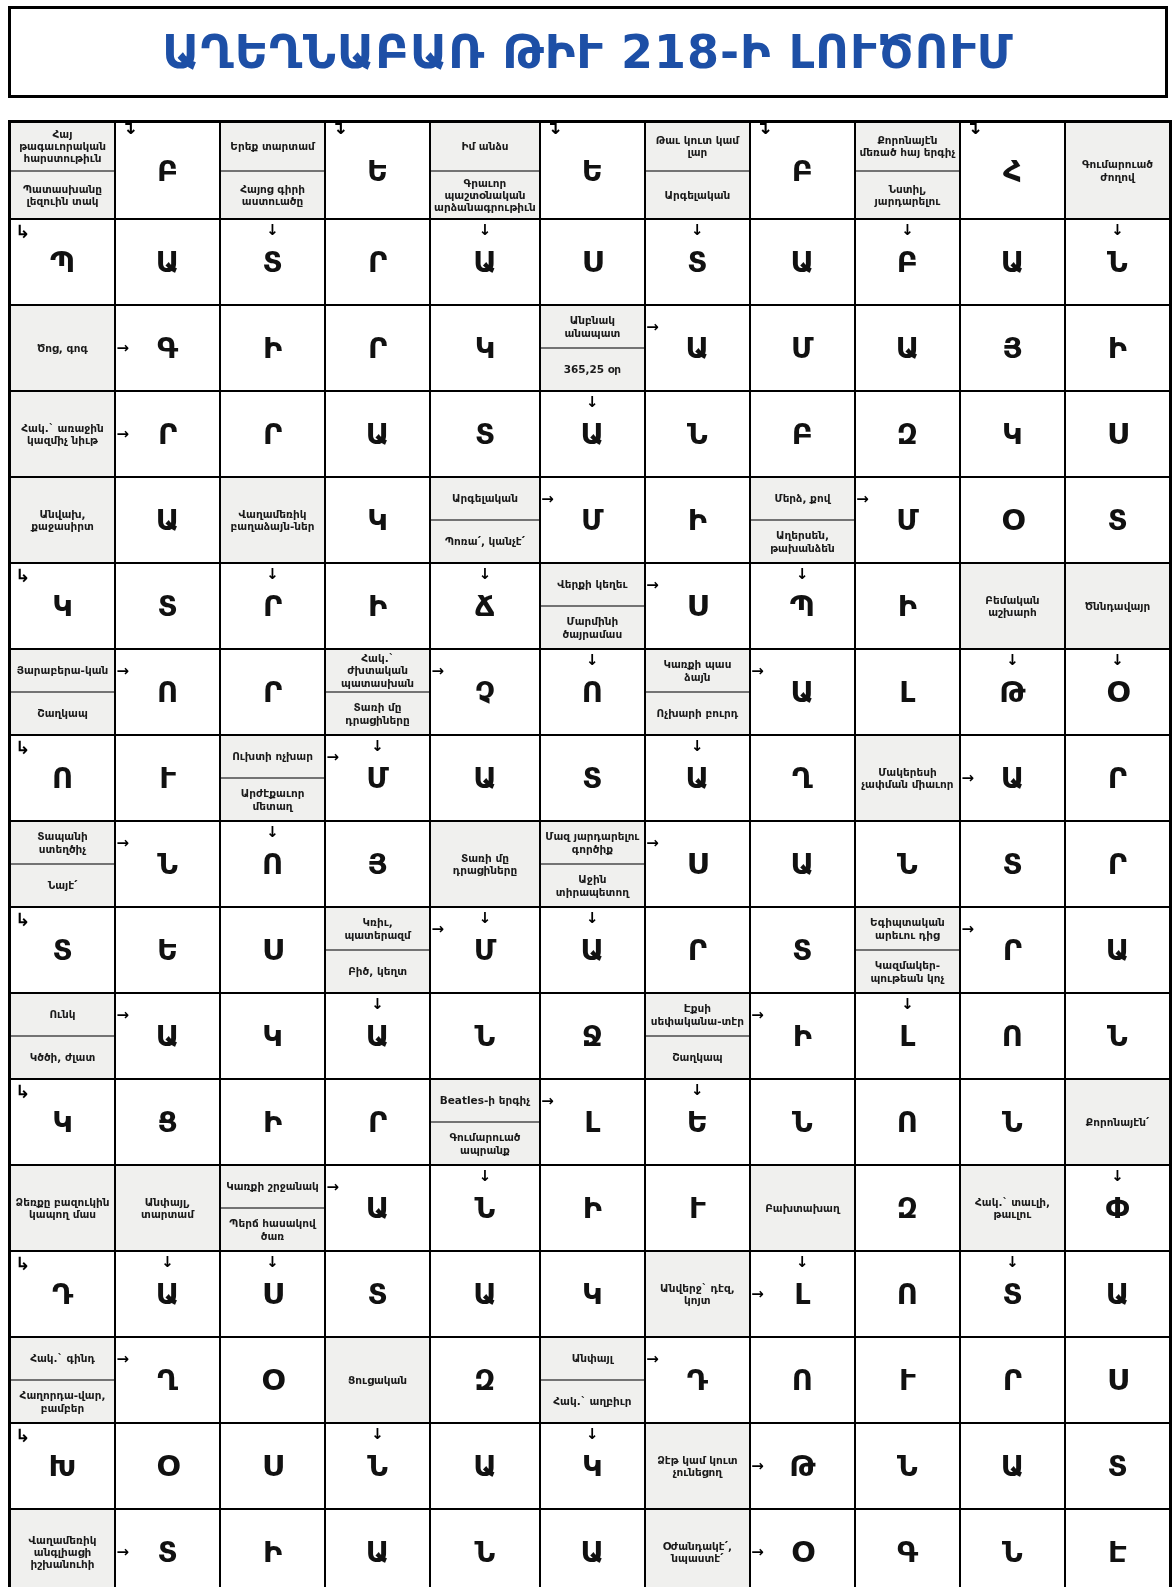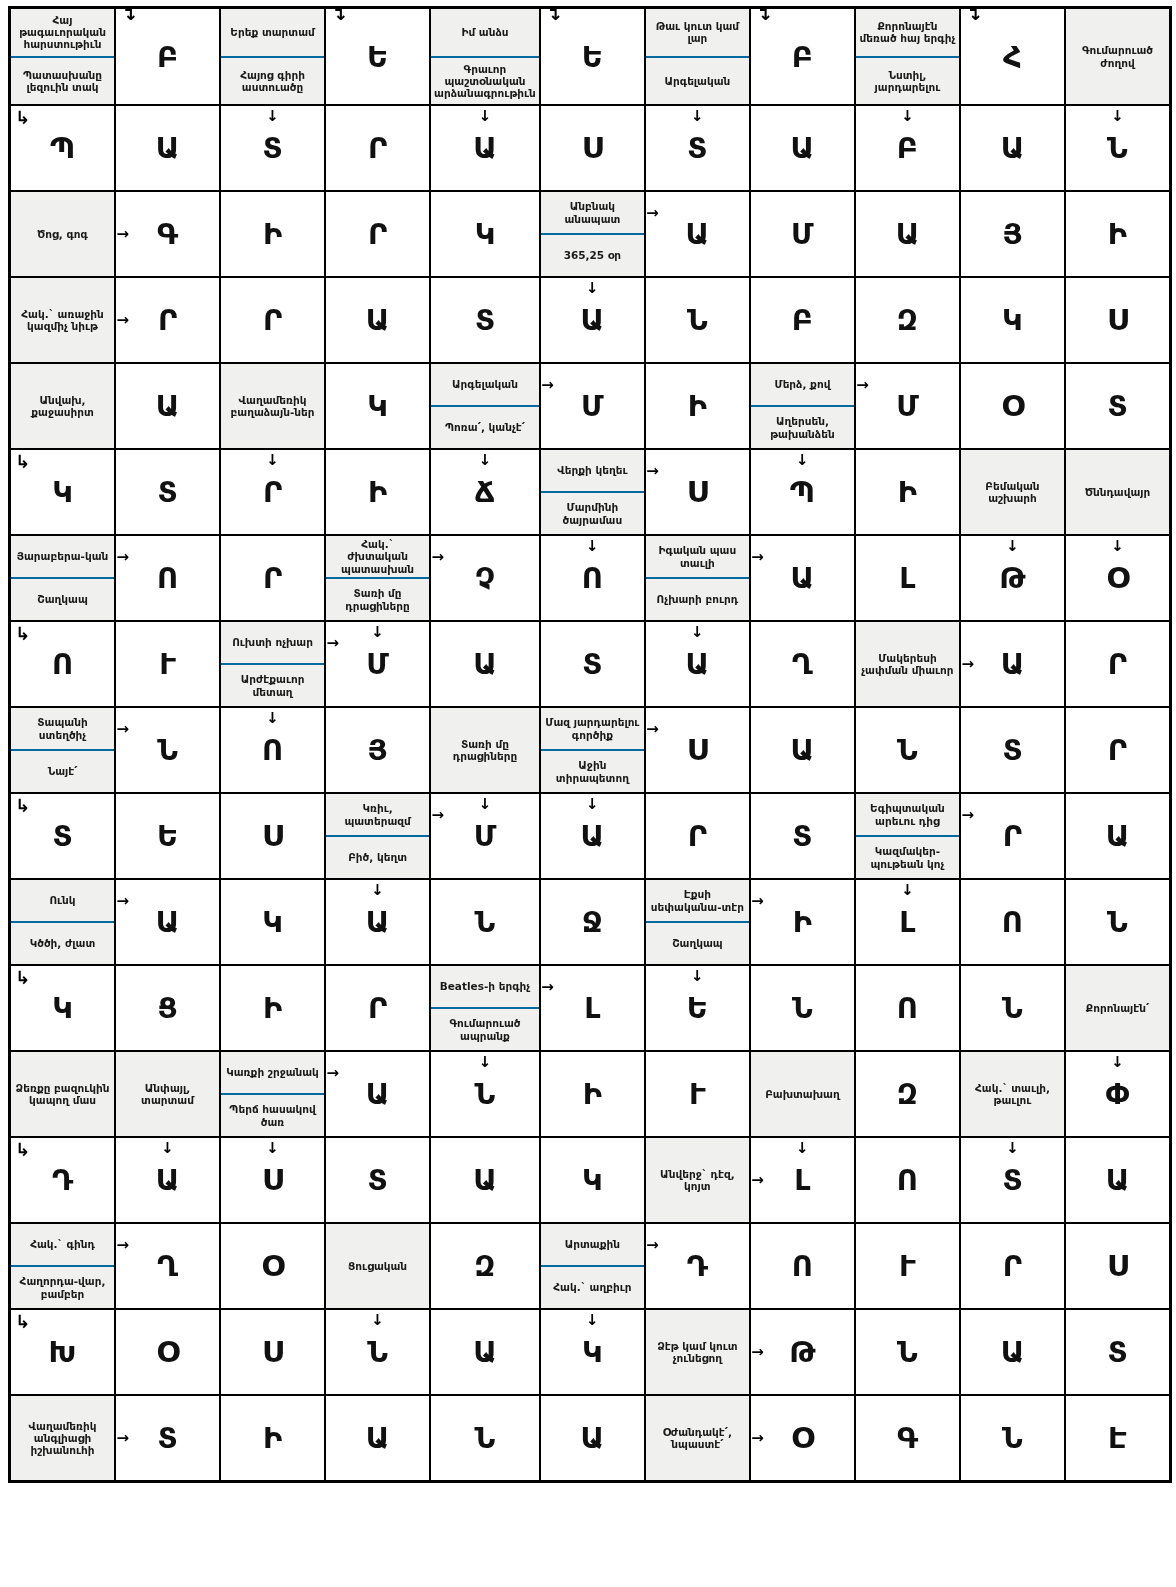--- a/index.html
+++ b/index.html
@@ -6,32 +6,35 @@
   body{width:1176px;font-family:"DejaVu Sans",sans-serif;color:#000;}
   .page{padding:6px 8px;}
   .title-box{border:3px solid #000;background:#fff;height:86px;display:flex;align-items:center;justify-content:center;margin-bottom:22px;}
   .title-box h1{margin:0;font-size:46px;font-weight:bold;color:#1d4fa6;letter-spacing:1px;white-space:nowrap;}
   .grid{display:grid;grid-template-columns:repeat(11,1fr);grid-template-rows:97px repeat(16,86px);width:1160px;border:2px solid #000;background:#fff;}
   .cell{border:1px solid #000;position:relative;box-sizing:border-box;background:#fff;}
   .cell.letter{display:flex;align-items:center;justify-content:center;}
   .cell.letter span{font-size:29px;font-weight:700;color:#111;}
   .cell.clue{display:flex;flex-direction:column;background:#f0f0ee;}
   .part{flex:1;display:flex;align-items:center;justify-content:center;position:relative;padding:1px 3px;text-align:center;}
-  .part + .part{border-top:2px solid #0369a1;}
+  .part + .part{border-top:2px solid #737373;}
   .ctext{font-size:10.5px;font-weight:700;line-height:1.15;color:#1a1a1a;}
   .arrow{position:absolute;font-weight:700;color:#000;z-index:6;pointer-events:none;}
   .a-r{right:-15px;top:50%;transform:translateY(-50%);font-size:15px;}
   .a-d{bottom:-21px;left:50%;transform:translateX(-50%);font-size:15px;}
   .a-br{top:-6px;right:-22px;font-size:18px;}
   .a-bb{bottom:-24px;left:4px;font-size:18px;}
 </style>
 </head>
 <body>
 
 <div class="page">
+  <div class="title-box">
+    <h1>ԱՂԵՂՆԱԲԱՌ ԹԻՒ 218-Ի ԼՈՒԾՈՒՄ</h1>
+  </div>
   <div class="grid" id="grid">
       <div class="cell clue">
         <div class="part">
           <span class="ctext">Հայ թագաւորական հարստութիւն</span>
           <span class="arrow a-br">↴</span>
         </div>
         <div class="part">
           <span class="ctext">Պատասխանը լեզուին տակ</span>
           <span class="arrow a-bb">↳</span>
         </div>
@@ -335,21 +338,21 @@
         </div>
       </div>
       <div class="cell letter">
         <span>Չ</span>
       </div>
       <div class="cell letter">
         <span>Ո</span>
       </div>
       <div class="cell clue">
         <div class="part">
-          <span class="ctext">Իգական պաս տաւլի</span>
+          <span class="ctext">Կառքի պաս ձայն</span>
           <span class="arrow a-r">→</span>
         </div>
         <div class="part">
           <span class="ctext">Ոչխարի բուրդ</span>
           <span class="arrow a-d">↓</span>
         </div>
       </div>
       <div class="cell letter">
         <span>Ա</span>
       </div>
@@ -700,21 +703,21 @@
         <div class="part">
           <span class="ctext">Ցուցական</span>
           <span class="arrow a-d">↓</span>
         </div>
       </div>
       <div class="cell letter">
         <span>Զ</span>
       </div>
       <div class="cell clue">
         <div class="part">
-          <span class="ctext">Արտաքին</span>
+          <span class="ctext">Անփայլ</span>
           <span class="arrow a-r">→</span>
         </div>
         <div class="part">
           <span class="ctext">Հակ.` աղբիւր</span>
           <span class="arrow a-d">↓</span>
         </div>
       </div>
       <div class="cell letter">
         <span>Դ</span>
       </div>

